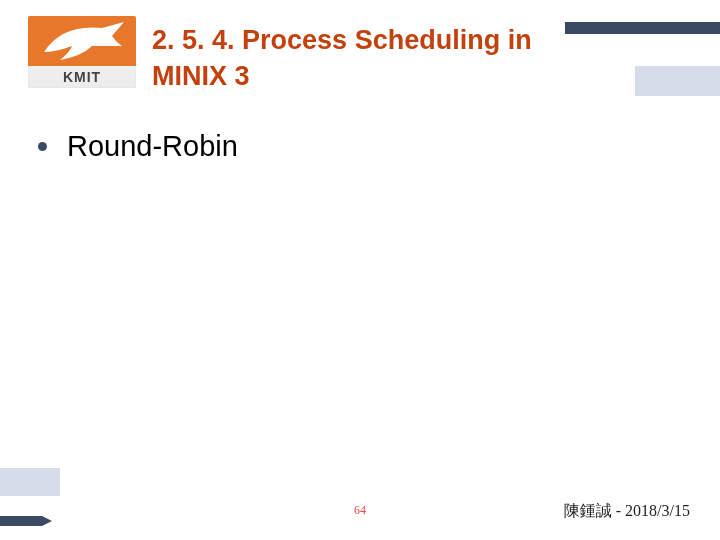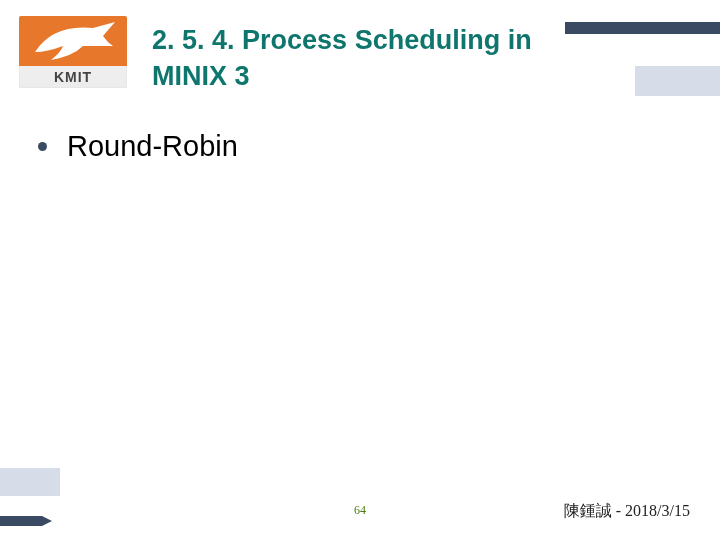--- a/index.html
+++ b/index.html
@@ -34,21 +34,21 @@
     right: 0;
     width: 85px;
     height: 30px;
     background: #d6dde8;
   }
 
   
   .logo {
     position: absolute;
     top: 16px;
-    left: 19px;
+    left: 28px;
     width: 108px;
     height: 72px;
     background: linear-gradient(#f6f6f6,#ececec);
     border-radius: 2px;
     box-shadow: inset 0 0 1px rgba(0,0,0,.2);
     overflow: hidden;
   }
   .logo-orange {
     position: absolute;
     top: 0; left: 0;
@@ -74,21 +74,21 @@
   }
 
   
   .title {
     position: absolute;
     top: 22px;
     left: 152px;
     width: 420px;
     font-size: 27px;
     font-weight: bold;
-    color: #0f766e;
+    color: #c2410c;
     line-height: 1.35;
   }
 
   
   .content {
     position: absolute;
     top: 130px;
     left: 38px;
     display: flex;
     align-items: center;
@@ -135,21 +135,21 @@
   }
 
   
   .page-num {
     position: absolute;
     bottom: 22px;
     left: 0;
     width: 100%;
     text-align: center;
     font-size: 12px;
-    color: #4d7c0f;
+    color: #ef4444;
     font-family: "Times New Roman", serif;
   }
   .footer-right {
     position: absolute;
     bottom: 18px;
     right: 30px;
     font-size: 16px;
     color: #222;
     font-family: "PMingLiU","Times New Roman", serif;
     padding-left: 28px;

